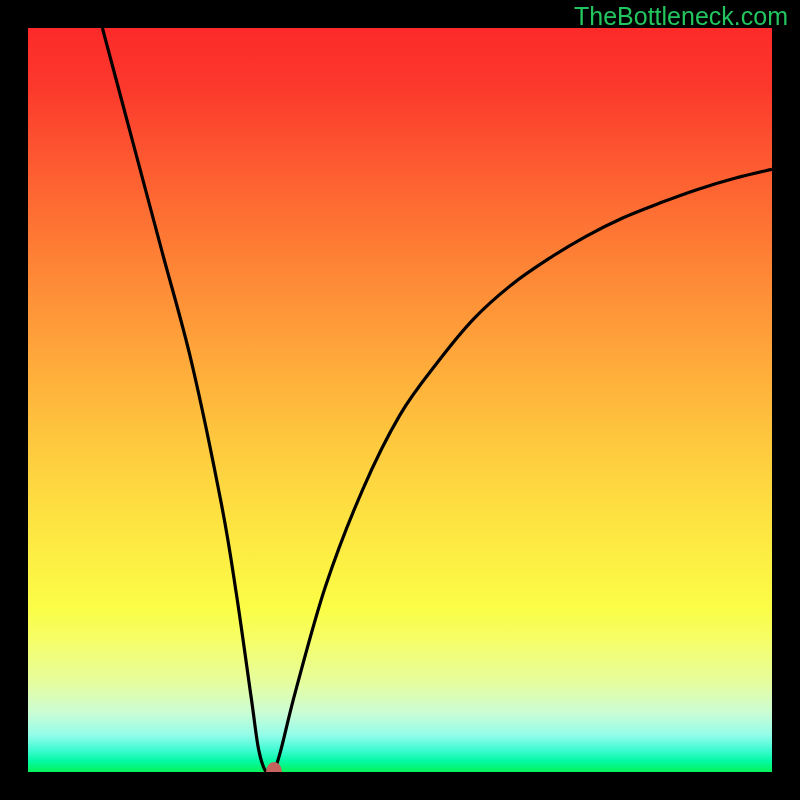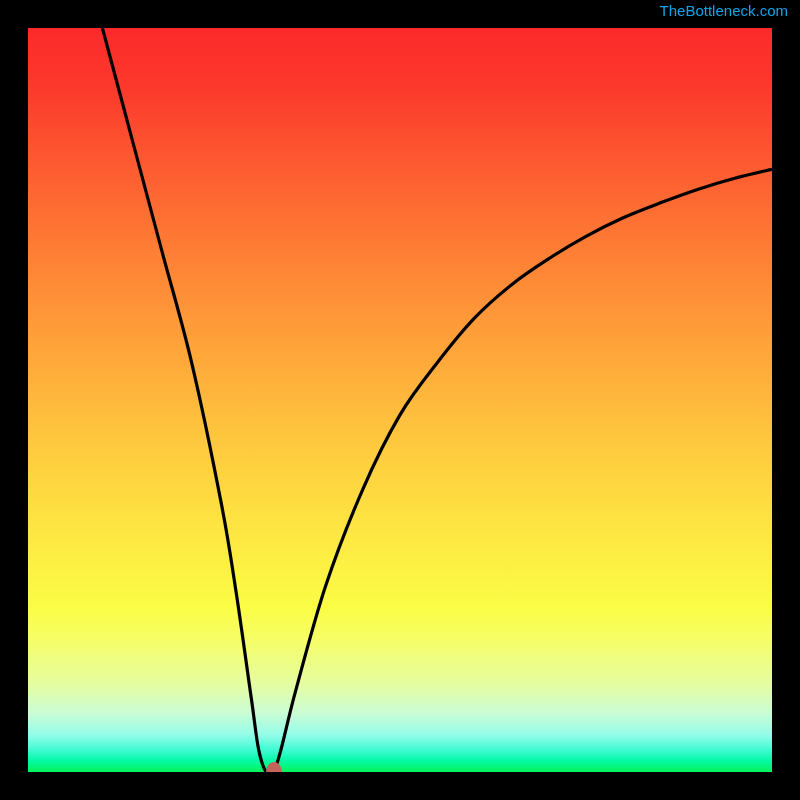--- a/index.html
+++ b/index.html
@@ -7,22 +7,22 @@
     width: 800px;
     height: 800px;
     background: #000;
     position: relative;
     font-family: Arial, sans-serif;
   }
   .attribution {
     position: absolute;
     top: 2px;
     right: 12px;
-    color: #0ea5e9;
-    font-size: 15px;
+    color: #22c55e;
+    font-size: 25px;
     font-weight: 400;
     z-index: 10;
   }
   .plot-area {
     position: absolute;
     left: 28px;
     top: 28px;
     width: 744px;
     height: 744px;
     overflow: hidden;

